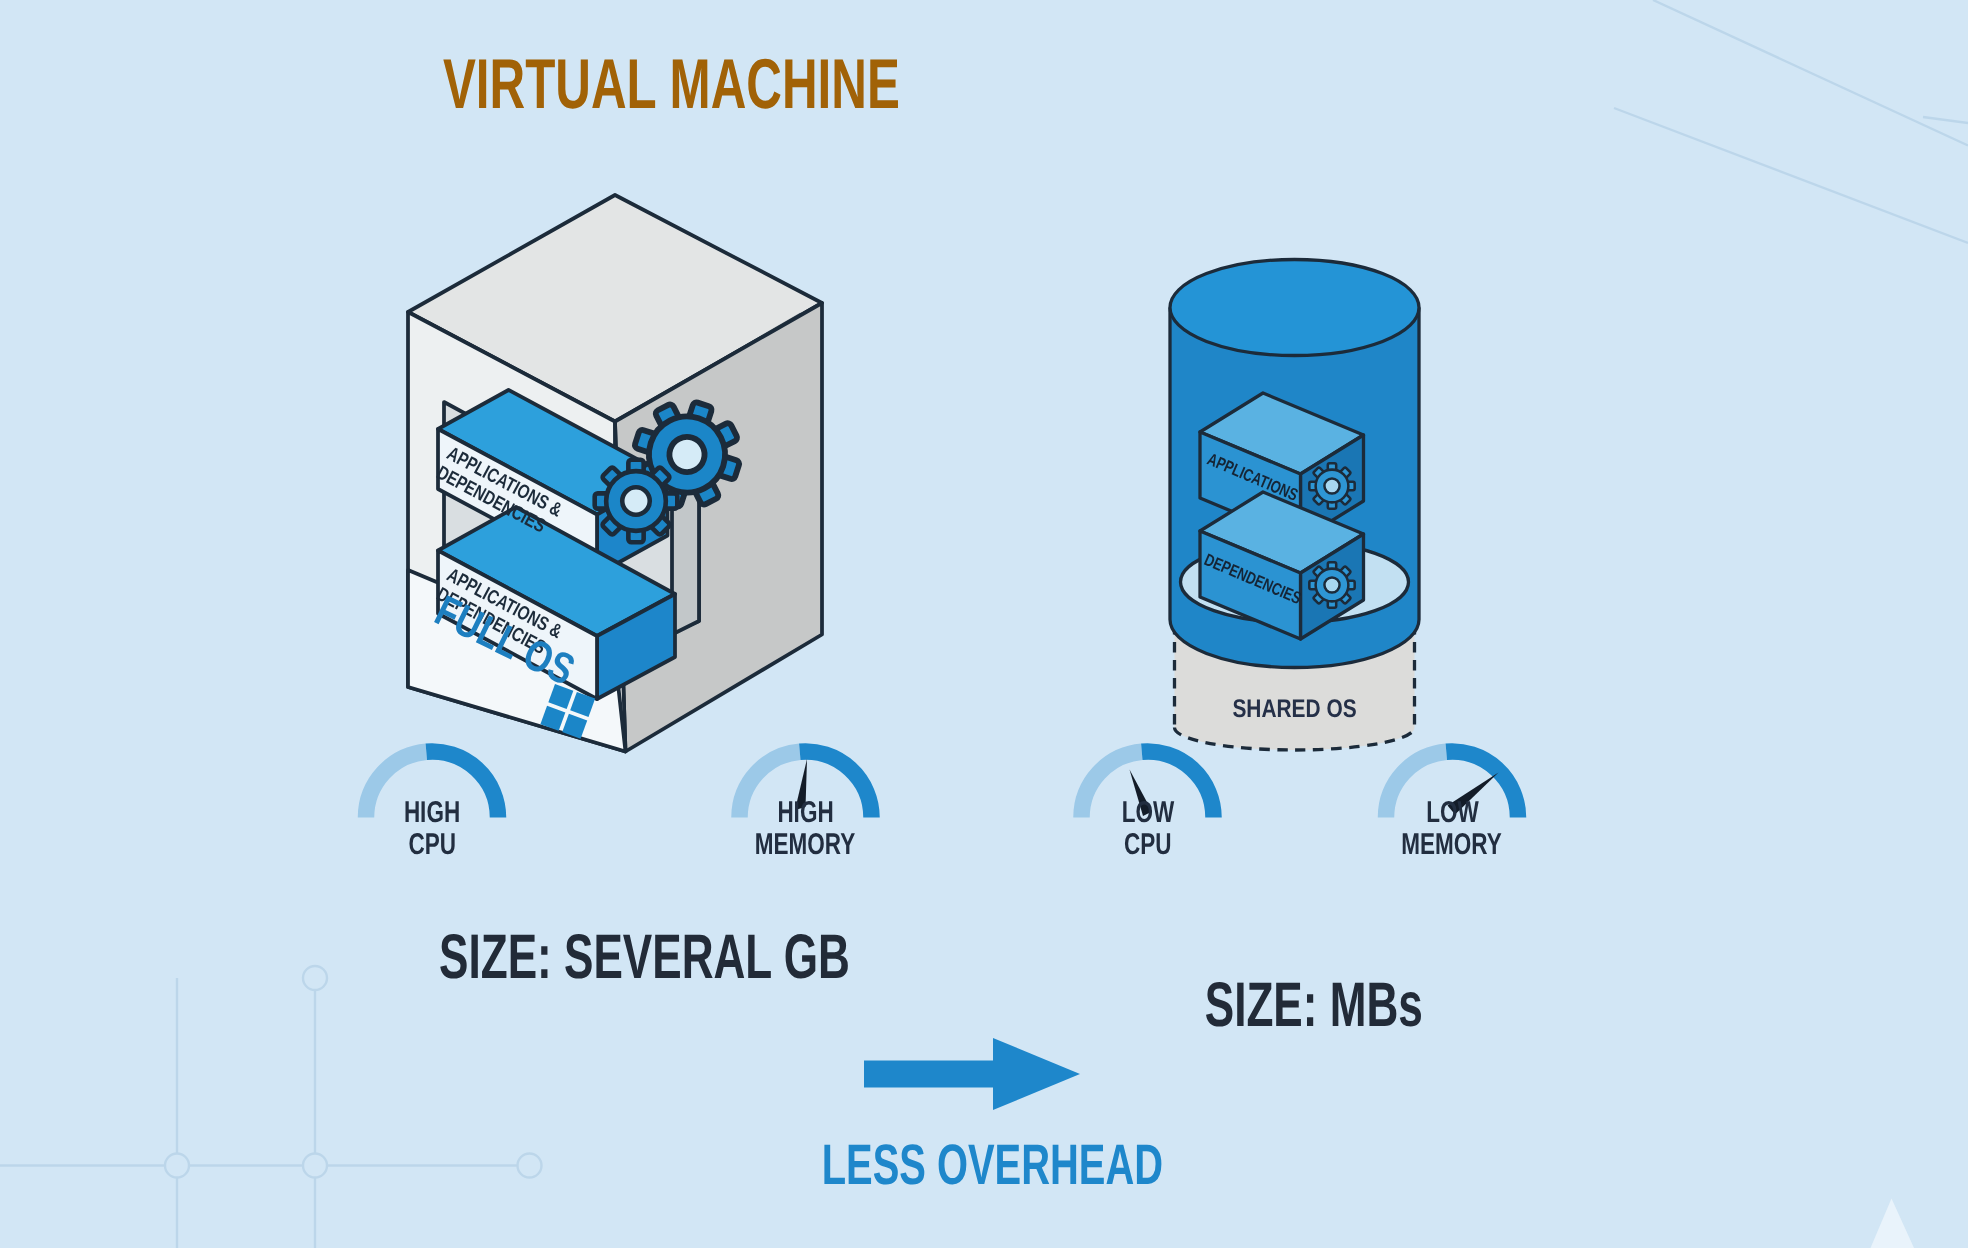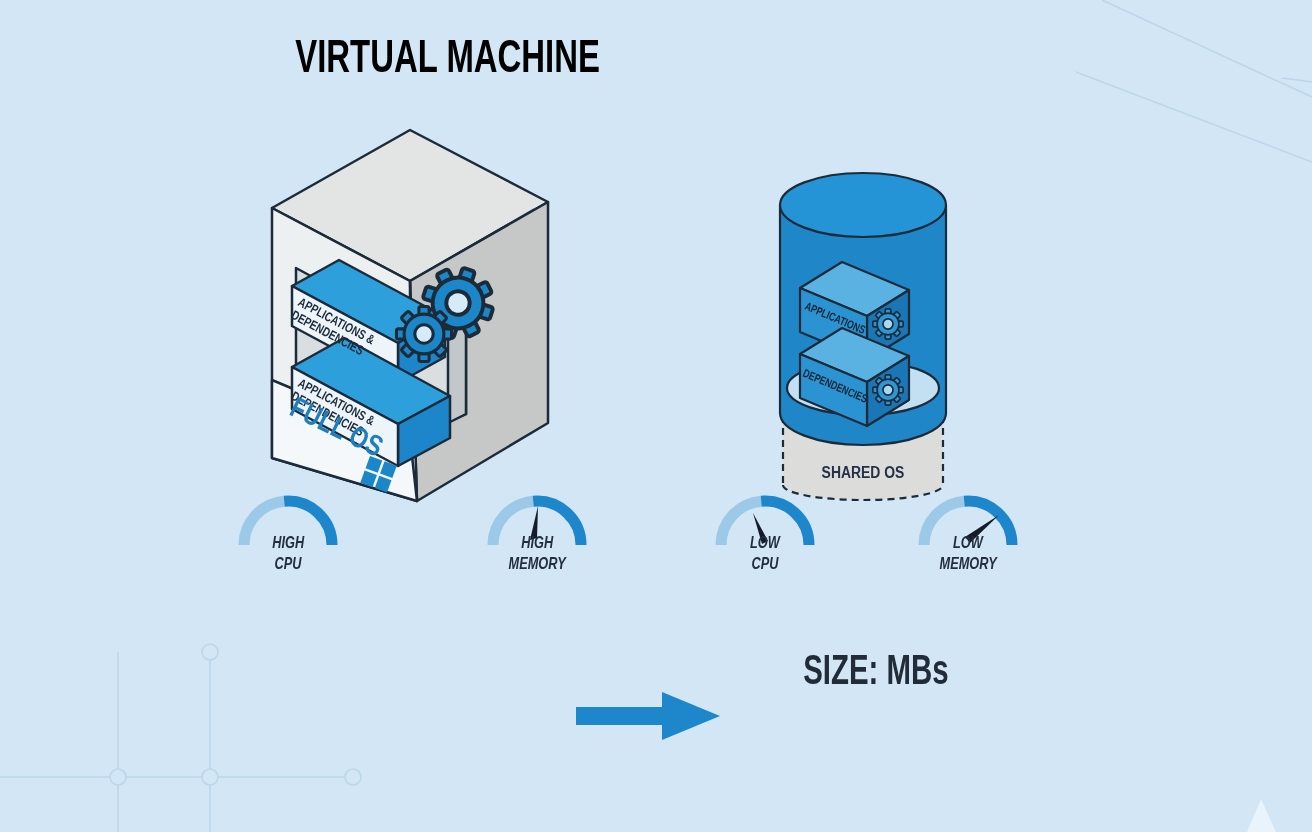--- a/index.html
+++ b/index.html
@@ -5,27 +5,27 @@
   html,body{margin:0;padding:0;}
   #canvas{
     position:relative; width:1312px; height:832px; overflow:hidden;
     background:#d2e6f5;
     font-family:"Liberation Sans", sans-serif;
   }
   .abs{position:absolute;}
   .cond{display:inline-block; transform:scaleX(0.70); transform-origin:50% 50%; white-space:nowrap;}
   .cond75{display:inline-block; transform:scaleX(0.75); transform-origin:50% 50%; white-space:nowrap;}
   .title{position:absolute; top:30px; width:400px; text-align:center;
-         font-weight:bold; font-size:47px; color:#000000; line-height:1.1;}
+         font-weight:bold; font-size:47px; color:#a16207; line-height:1.1;}
   .size-label{position:absolute; top:614px; width:400px; text-align:center;
          font-weight:bold; font-size:42px; color:#222b38;}
   .gauge{position:absolute; width:110px; height:125px; top:490px;}
   .gauge svg{position:absolute; left:0; top:0;}
   .gauge-label{position:absolute; top:42px; width:110px; text-align:center;
-         font-weight:bold; font-size:17px; line-height:21px; color:#222e40;font-style:italic;}
+         font-weight:bold; font-size:20px; line-height:21px; color:#222e40;}
   .overhead{position:absolute; left:492px; top:756px; width:340px; text-align:center;
          font-weight:bold; font-size:38px; color:#1e87cb;}
   svg{display:block;}
   text{font-family:"Liberation Sans", sans-serif; font-weight:bold;}
 </style>
 </head>
 <body>
 
 <div id="canvas">
 
@@ -197,25 +197,31 @@
       <path d="M11,55 A44,44 0 0 1 51.2,11.2" stroke="#9cc9e8" stroke-width="11" fill="none"></path>
       <path d="M51.2,11.2 A44,44 0 0 1 99,55" stroke="#1e87cb" stroke-width="11" fill="none"></path>
       <polygon points="86,25 52,47 57,53" fill="#131c28"></polygon>
     </svg>
     <div class="gauge-label">
       <span class="cond75">LOW</span><br>
       <span class="cond75">MEMORY</span>
     </div>
   </div>
 
+  <div class="size-label" style="left:230px;">
+    <span class="cond">SIZE: SEVERAL GB</span>
+  </div>
   <div class="size-label" style="left:676px;margin-top:32px;">
     <span class="cond">SIZE: MBs</span>
   </div>
 
   <svg class="abs" style="left:560px; top:685px;" width="170" height="60" viewBox="0 0 170 60">
     <g fill="#1e87cb">
       <rect x="16" y="22" width="88" height="18"></rect>
       <polygon points="102,7 160,31 102,55"></polygon>
     </g>
   </svg>
 
+  <div class="overhead">
+    <span class="cond">LESS OVERHEAD</span>
+  </div>
 
 </div>
 
 </body></html>

